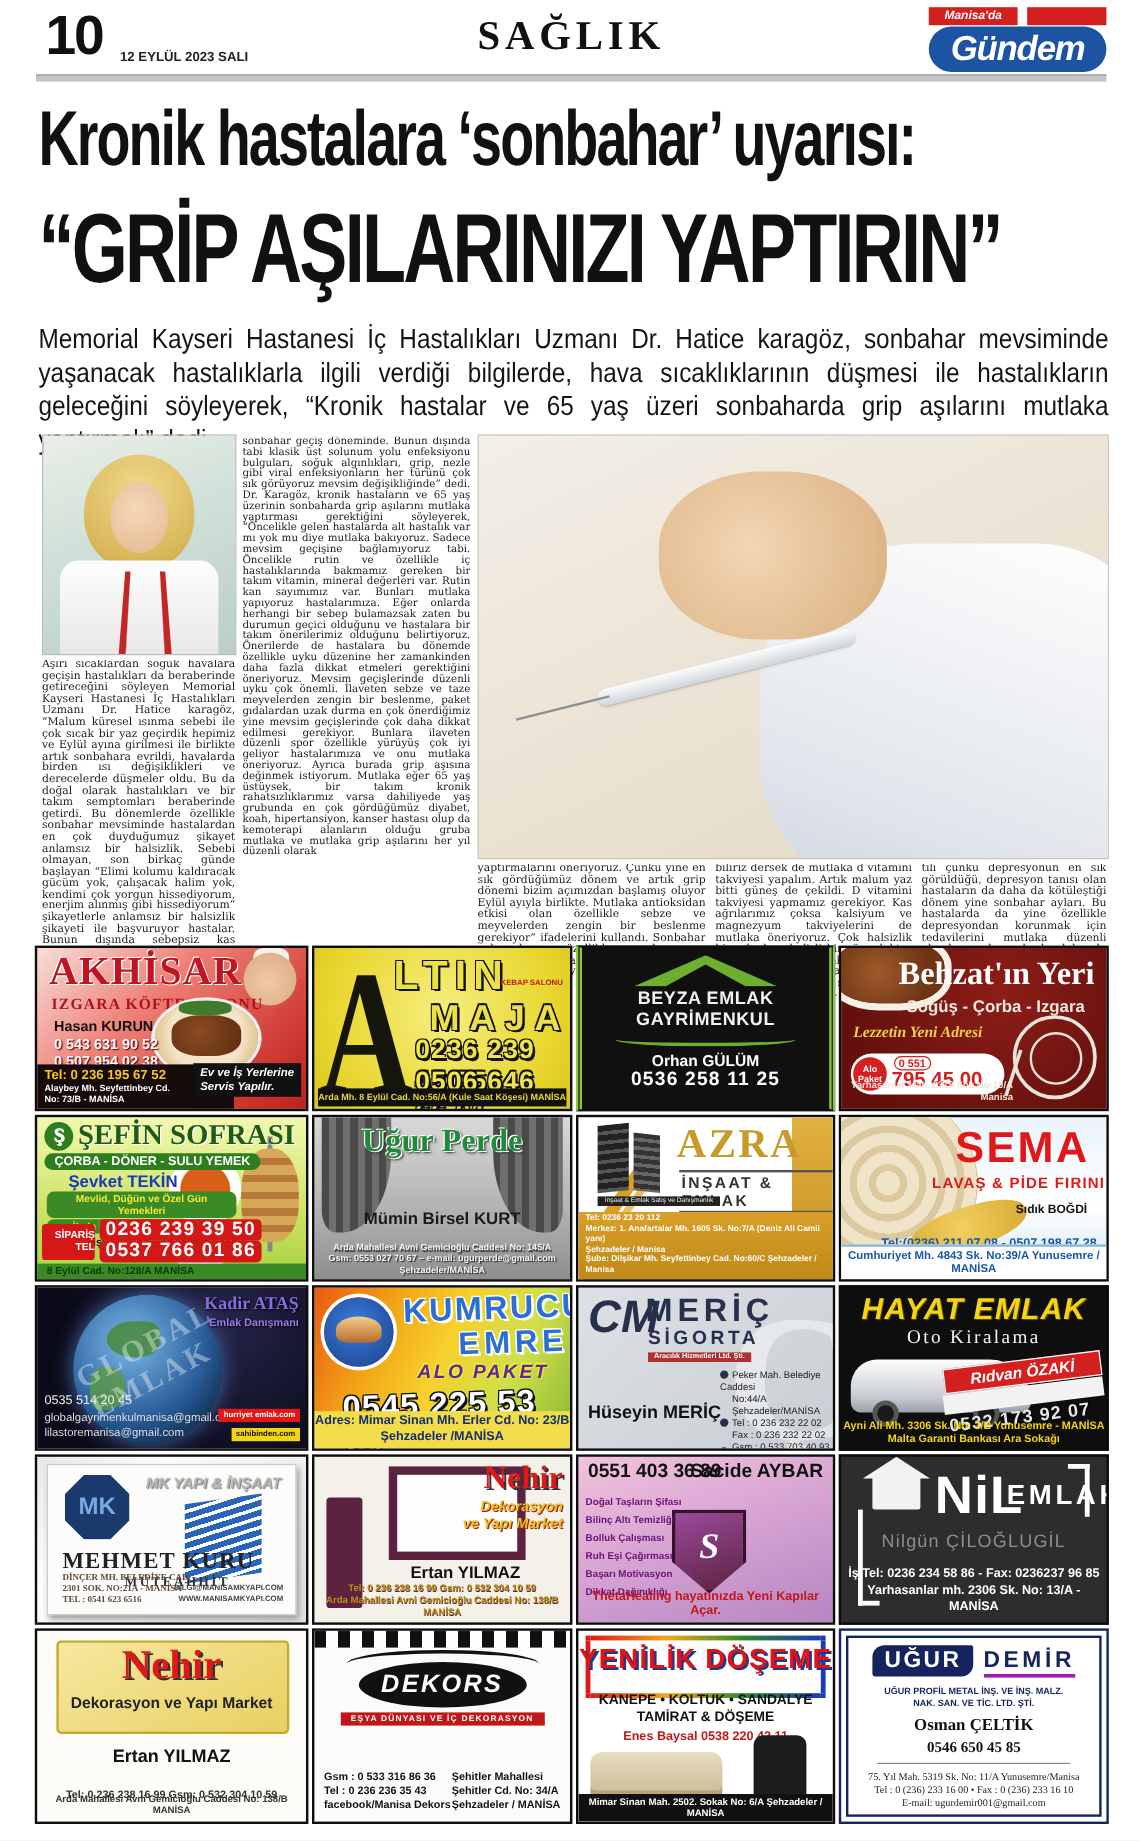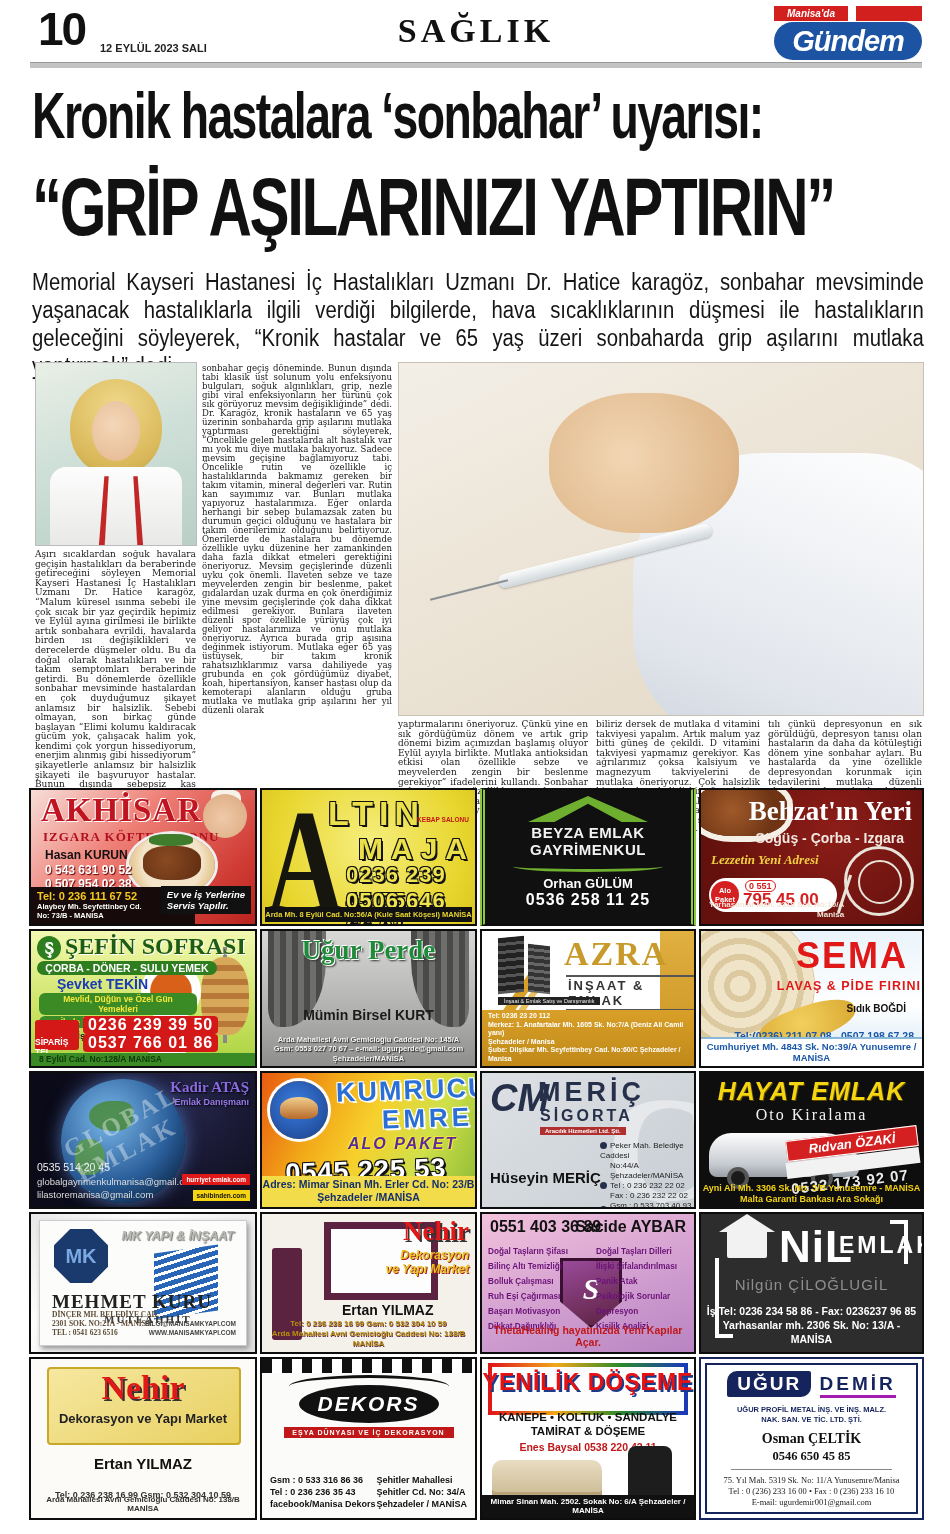--- a/index.html
+++ b/index.html
@@ -130,21 +130,21 @@
             text-shadow:1px 1px 0 #fff;}
   .sf-S{display:inline-block;width:24px;height:24px;border-radius:50%;background:#2e7d1e;color:#fff;text-align:center;
         line-height:24px;font-size:16px;vertical-align:middle;margin-right:4px;}
   .sf-sub{margin:1px 6px;background:#2e7d1e;color:#fff;font-weight:bold;font-size:10.5px;text-align:center;
           border-radius:8px;padding:1px 0;width:180px;}
   .sf-person{color:#1a3ab8;font-weight:bold;font-size:14px;padding-left:26px;}
   .sf-l{margin:1px 4px 0 8px;background:#3a8a26;color:#f5e838;font-weight:bold;font-size:8.5px;border-radius:6px;
         padding:1px 4px;width:150px;text-align:center;}
   .sf-l3{color:#111;background:none;font-size:9.5px;width:170px;}
   .sf-orderbox{position:absolute;left:4px;bottom:16px;width:44px;height:30px;background:#d41818;color:#fff;
-               font-weight:bold;font-size:8.5px;text-align:left;line-height:10px;padding-top:17px;box-sizing:border-box;border-radius:3px;}
+               font-weight:bold;font-size:8.5px;text-align:right;line-height:10px;padding-top:4px;box-sizing:border-box;border-radius:3px;}
   .sf-ph{position:absolute;left:52px;font-size:16px;font-weight:bold;color:#fff;background:#d41818;border-radius:4px;
          padding:0 5px;letter-spacing:1px;}
   .sf-ph1{bottom:32px;} .sf-ph2{bottom:14px;}
   .sf-bot{position:absolute;left:0;right:0;bottom:0;background:#3a8a26;color:#103808;font-weight:bold;font-size:8.5px;
           text-align:left;padding:1px 0 2px 8px;}
   .sf-doner{position:absolute;right:6px;top:26px;width:48px;height:78px;border-radius:45% 45% 40% 40%;
             background:repeating-linear-gradient(180deg,#d8a85a 0 8px,#b87838 8px 14px);}
   .sf-skewer{position:absolute;right:28px;top:16px;width:4px;height:96px;background:#888;}
   .sf-soup1{position:absolute;right:58px;top:34px;width:52px;height:52px;border-radius:50%;
             background:radial-gradient(circle,#d86018 55%,#fff 58%);box-shadow:0 0 0 4px #fff;}
@@ -398,21 +398,21 @@
       <div class="ak-chef"></div>
       <div class="ak-title t">AKHİSAR</div>
       <div class="ak-sub t">IZGARA KÖFTE SALONU</div>
       <div class="ak-plate"></div>
       <div class="ak-garnish"></div>
       <div class="ak-kofte"></div>
       <div class="ak-person t">Hasan KURUN</div>
       <div class="ak-ph t">0 543 631 90 52</div>
       <div class="ak-ph t">0 507 954 02 38</div>
       <div class="ak-bot">
-        <div class="ak-tel">Tel: 0 236 111 67 52</div>
+        <div class="ak-tel">Tel: 0 236 195 67 52</div>
         <div class="ak-addr">Alaybey Mh. Seyfettinbey Cd.</div>
         <div class="ak-addr">No: 73/B - MANİSA</div>
       </div>
       <div class="ak-badge">
         <div>Ev ve İş Yerlerine</div>
         <div>Servis Yapılır.</div>
       </div>
     </div>
 
     <div class="ad ad-altin">
@@ -610,28 +610,20 @@
       <div class="ay-person">Sacide AYBAR</div>
       <div class="ay-shield">S</div>
       <div class="ay-col ay-left">
         <div>Doğal Taşların Şifası</div>
         <div>Bilinç Altı Temizliği</div>
         <div>Bolluk Çalışması</div>
         <div>Ruh Eşi Çağırması</div>
         <div>Başarı Motivasyon</div>
         <div>Dikkat Dağınıklığı</div>
       </div>
-      <div class="ay-col ay-right">
-        <div>Doğal Taşları Dilleri</div>
-        <div>İlişki Şifalandırılması</div>
-        <div>Panik Atak</div>
-        <div>Psikolojik Sorunlar</div>
-        <div>Depresyon</div>
-        <div>Kişilik Analizi</div>
-      </div>
       <div class="ay-slogan">ThetaHealing hayatınızda Yeni Kapılar Açar.</div>
     </div>
 
     <div class="ad ad-nil">
       <div class="nl-brkR"></div>
       <div class="nl-brkL"></div>
       <div class="nl-roof"></div>
       <div class="nl-house"></div>
       <div class="nl-title">NiL</div>
       <div class="nl-title2">EMLAK</div>

